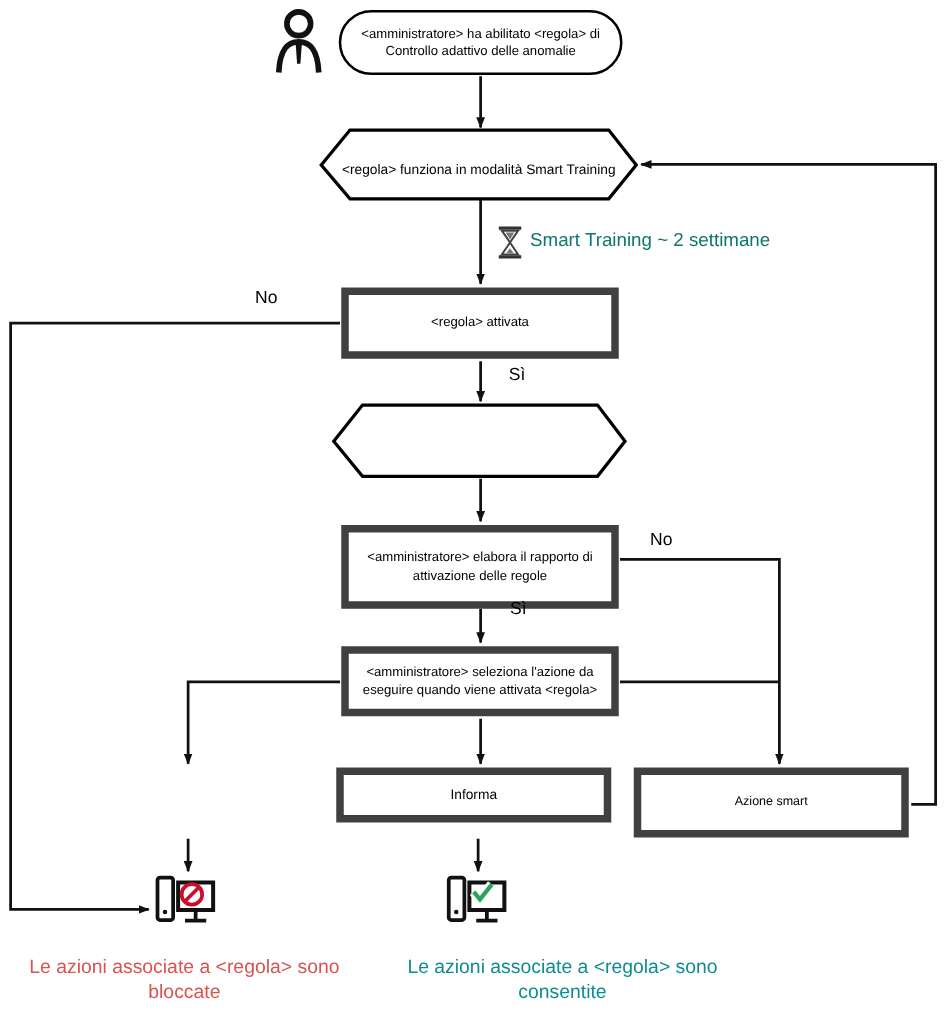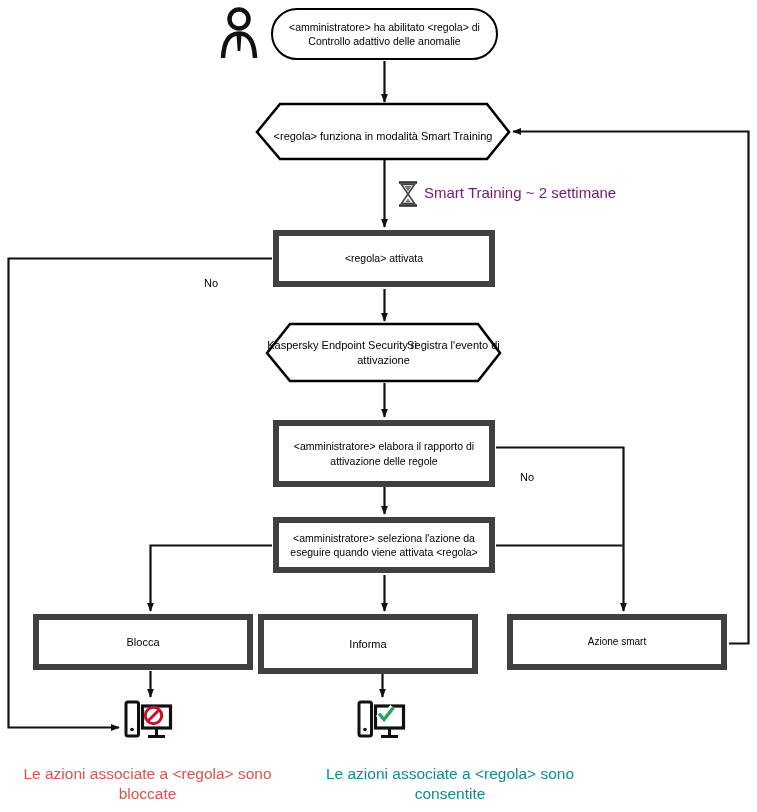--- a/index.html
+++ b/index.html
@@ -9,22 +9,22 @@
   }
   svg.layer{position:absolute;left:0;top:0;width:757px;height:812px;}
   .node{
     position:absolute;display:flex;align-items:center;justify-content:center;
     text-align:center;font-size:10.5px;line-height:1.35;color:#000;
     box-sizing:border-box;background:#fff;
   }
   .rect{border:6px solid #404040;}
   .stadium{border:2.5px solid #000;border-radius:27px;padding:18px 8px;}
   .hextext{background:transparent;white-space:normal;}
-  .edge-label{position:absolute;font-size:11px;color:#000;margin-top:48px;}
-  .duration-label{position:absolute;font-size:15px;color:#701a75;}
+  .edge-label{position:absolute;font-size:14px;color:#000;}
+  .duration-label{position:absolute;font-size:15px;color:#0f766e;}
   .caption{
     position:absolute;font-size:15.5px;line-height:1.3;text-align:center;
   }
   .caption.blocked{color:#d9534f;}
   .caption.allowed{color:#0e8d8d;}
   .icon-abs{position:absolute;}
 </style>
 </head>
 <body>
 
@@ -94,39 +94,33 @@
   </svg>
   <div class="duration-label" style="left:424px;top:184px">Smart Training ~ 2 settimane</div>
 
   <div class="node rect" style="left:273px;top:230px;width:222px;height:57px">
     <span>&lt;regola&gt; attivata</span>
   </div>
 
   <div class="edge-label" style="left:204px;top:229px">No</div>
   <div class="edge-label" style="left:407px;top:291px">Sì</div>
 
-  <div class="node hextext" style="left:267px;top:324px;width:233px;height:57px;font-size:11px">
-    <span>Kaspersky Endpoint Security registra l'evento di attivazione</span>
-  </div>
 
   <div class="node rect" style="left:273px;top:420px;width:222px;height:67px">
     <span>&lt;amministratore&gt; elabora il rapporto di attivazione delle regole</span>
   </div>
 
   <div class="edge-label" style="left:520px;top:423px">No</div>
   <div class="edge-label" style="left:408px;top:478px">Sì</div>
 
   <div class="node rect" style="left:273px;top:517px;width:222px;height:56px">
     <span>&lt;amministratore&gt; seleziona l'azione da eseguire quando viene attivata &lt;regola&gt;</span>
   </div>
 
-  <div class="node rect" style="left:33px;top:614px;width:220px;height:56px;font-size:11px">
-    <span>Blocca</span>
-  </div>
-  <div class="node rect" style="left:258px;top:614px;width:220px;height:60px;font-size:11px">
+  <div class="node rect" style="left:269px;top:614px;width:220px;height:44px;font-size:11px">
     <span>Informa</span>
   </div>
   <div class="node rect" style="left:507px;top:614px;width:220px;height:56px;font-size:10px">
     <span>Azione smart</span>
   </div>
 
   <svg class="icon-abs" style="left:123px;top:698px" width="52" height="50" viewBox="0 0 52 50">
     <rect x="3" y="4" width="12.5" height="34" rx="2" fill="#fff" stroke="#111" stroke-width="3"></rect>
     <circle cx="9" cy="31.5" r="1.8" fill="#111"></circle>
     <rect x="19.5" y="8" width="28" height="22" fill="#fff" stroke="#111" stroke-width="3.2"></rect>

